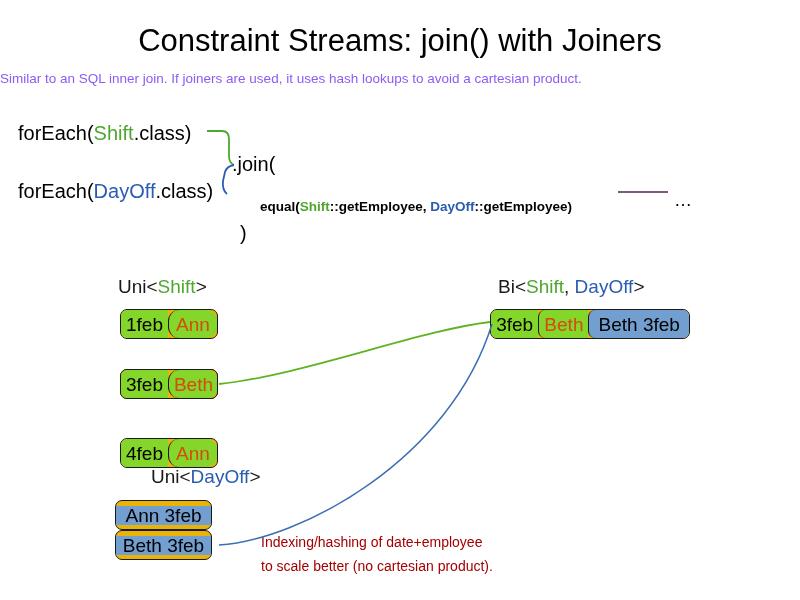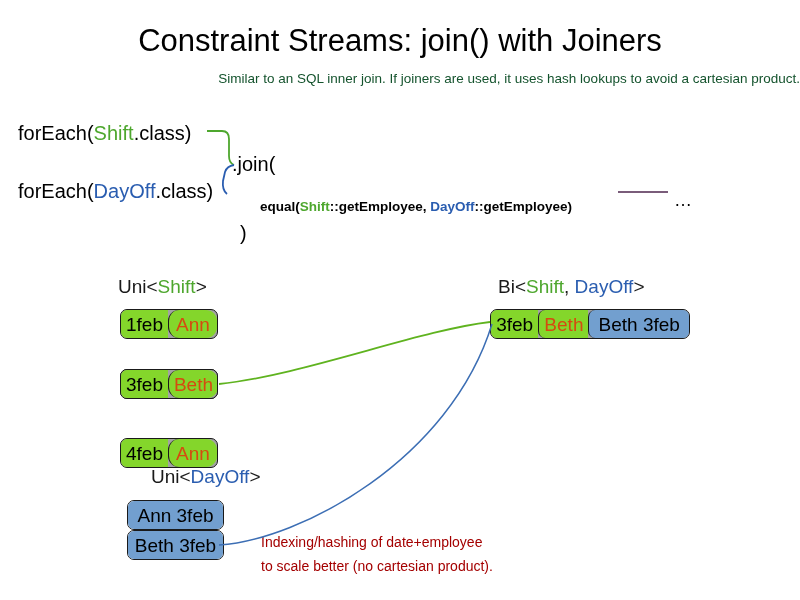--- a/index.html
+++ b/index.html
@@ -34,24 +34,24 @@
     font-size: 31px;
     line-height: 38px;
     color: #000000;
     white-space: nowrap;
   }
   .subtitle {
     position: absolute;
     left: 0;
     top: 70px;
     width: 800px;
-    text-align: right;
+    text-align: left;
     font-size: 13.5px;
     line-height: 18px;
-    color: #14532d;
+    color: #8b5cf6;
     white-space: nowrap;
   }
 
   
   .code-line {
     position: absolute;
     font-size: 20px;
     line-height: 24px;
     white-space: nowrap;
     color: #000000;
@@ -98,21 +98,21 @@
   
   .fact-row {
     position: absolute;
     display: flex;
     align-items: stretch;
     height: 30px;
     border: 1.6px solid #1a1a1a;
     border-radius: 7px;
     box-sizing: border-box;
     overflow: hidden;
-    background: #a3a3a3;
+    background: #eab308;
   }
   .cell {
     display: flex;
     align-items: center;
     justify-content: center;
     font-size: 19px;
     line-height: 19px;
     box-sizing: border-box;
     padding: 0 5px;
     white-space: nowrap;
@@ -141,21 +141,21 @@
   }
 
   .shift-row { left: 120px; width: 98px; }
   .shift-row .cell-green { width: 48px; }
   .shift-row .cell-green-name { width: 50px; border-radius: 11px; }
   .shift-row-1 { top: 309px; }
   .shift-row-2 { top: 339px; margin-top: 30px; }
   .shift-row-3 { top: 369px; }
   .shift-row-4 { top: 399px; margin-top: 39px; }
 
-  .dayoff-row { left: 127px; width: 97px; }
+  .dayoff-row { left: 115px; width: 97px; align-items: center; }
   .dayoff-row .cell-blue { width: 100%; }
   .dayoff-row-1 { top: 500px; }
   .dayoff-row-2 { top: 530px; }
 
   .bi-row { left: 490px; top: 309px; width: 200px; }
   .bi-row .cell-green      { width: 48px; }
   .bi-row .cell-green-name { width: 50px; }
   .bi-row .cell-blue-split { width: 102px; }
 
   

